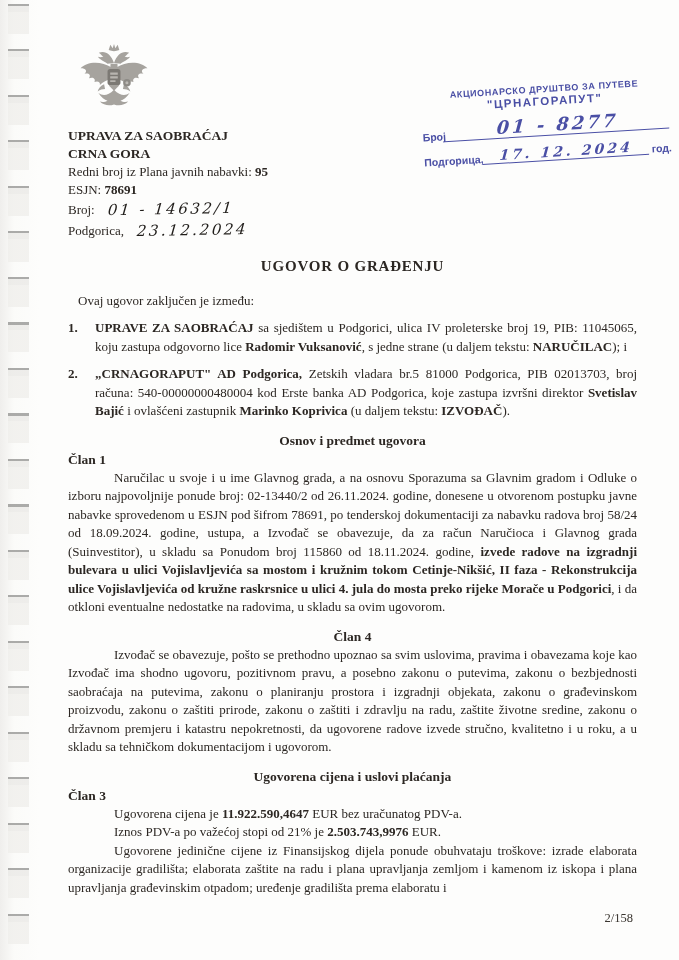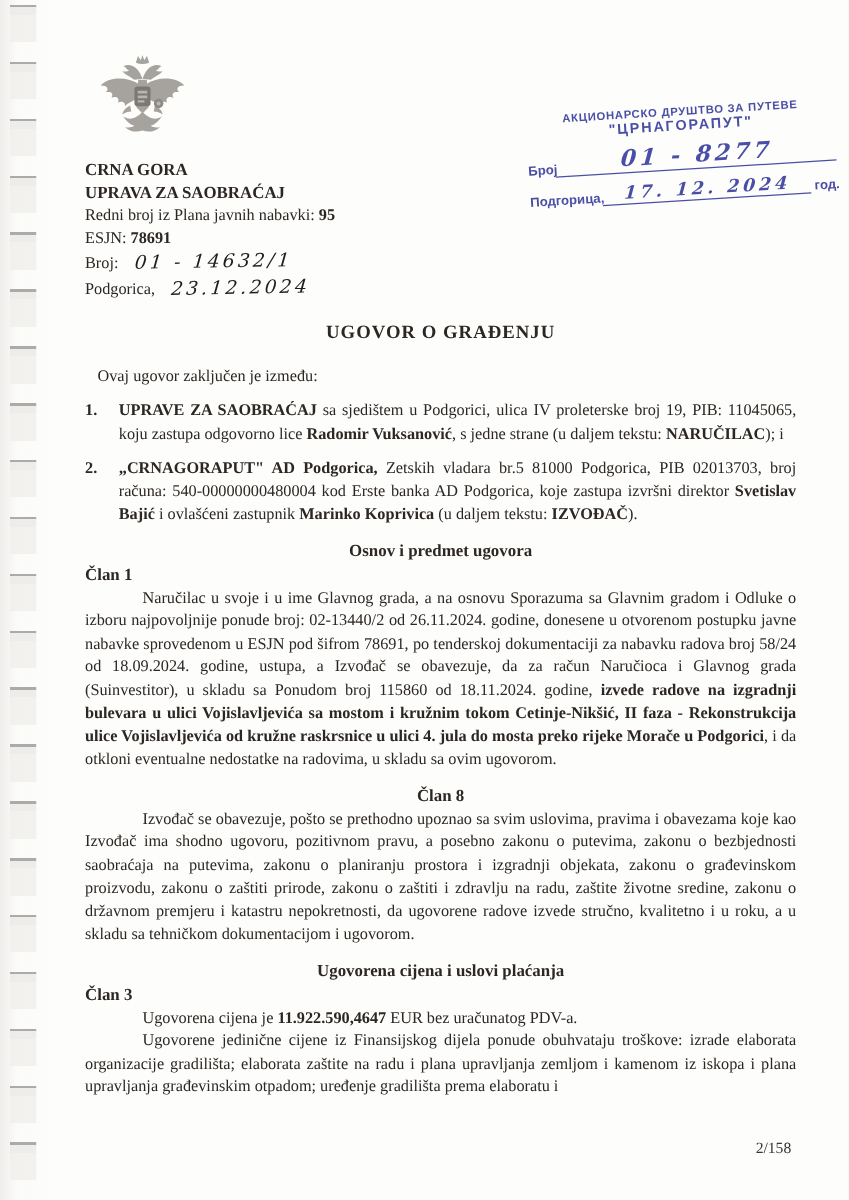--- a/index.html
+++ b/index.html
@@ -123,22 +123,22 @@
         <path d="M63 55 c4.5 2.2 7.5 5.2 8.5 9.5 -3.2-2.2-6.4-3.2-9.7-3.2 z"></path>
       </g>
       <rect x="41.5" y="35" width="17" height="21" rx="3.5" fill="#7c7974"></rect>
       <path d="M45 39.5 h10 v3 h-10 z M45 44.5 h10 v3 h-10 z M45 49.5 h7 v2.5 h-7 z" fill="#b8b5b0"></path>
       <circle cx="67" cy="53" r="5" fill="#8d8a85"></circle>
       <circle cx="67" cy="53" r="2" fill="#bcb9b4"></circle>
     </svg>
 
     
     <div class="org-block">
+      <div class="org-line">UPRAVA ZA SAOBRAĆAJ</div>
       <div class="org-line">CRNA GORA</div>
-      <div class="org-line">UPRAVA ZA SAOBRAĆAJ</div>
       <div class="meta-line">
         <span>Redni broj iz Plana javnih nabavki:</span>
         <b>95</b>
       </div>
       <div class="meta-line">
         <span>ESJN:</span>
         <b>78691</b>
       </div>
       <div class="hand-row">
         <span>Broj:</span>
@@ -164,24 +164,25 @@
     <div class="party-row">
       <span class="party-num">2.</span>
       <span class="party-body"><span style="font-weight: bold;">„CRNAGORAPUT" AD Podgorica,</span><span> Zetskih vladara br.5 81000 Podgorica, PIB 02013703, broj računa: 540-00000000480004 kod Erste banka AD Podgorica, koje zastupa izvršni direktor </span><span style="font-weight: bold;">Svetislav Bajić</span><span> i ovlašćeni zastupnik </span><span style="font-weight: bold;">Marinko Koprivica</span><span> (u daljem tekstu: </span><span style="font-weight: bold;">IZVOĐAČ</span><span>).</span></span>
     </div>
 
     
     <div class="sec-heading">Osnov i predmet ugovora</div>
     <div class="clan-heading">Član 1</div>
     <p class="body"><span>Naručilac u svoje i u ime Glavnog grada, a na osnovu Sporazuma sa Glavnim gradom i Odluke o izboru najpovoljnije ponude broj: 02-13440/2 od 26.11.2024. godine, donesene u otvorenom postupku javne nabavke sprovedenom u ESJN pod šifrom 78691, po tenderskoj dokumentaciji za nabavku radova broj 58/24 od 18.09.2024. godine, ustupa, a Izvođač se obavezuje, da za račun Naručioca i Glavnog grada (Suinvestitor), u skladu sa Ponudom broj 115860 od 18.11.2024. godine, </span><span style="font-weight: bold;">izvede radove na izgradnji bulevara u ulici Vojislavljevića sa mostom i kružnim tokom Cetinje-Nikšić, II faza - Rekonstrukcija ulice Vojislavljevića od kružne raskrsnice u ulici 4. jula do mosta preko rijeke Morače u Podgorici</span><span>, i da otkloni eventualne nedostatke na radovima, u skladu sa ovim ugovorom.</span></p>
 
-    <div class="sec-heading">Član 8</div>
+    <div class="sec-heading">Član 4</div>
     <p class="body"><span>Izvođač se obavezuje, pošto se prethodno upoznao sa svim uslovima, pravima i obavezama koje kao Izvođač ima shodno ugovoru, pozitivnom pravu, a posebno zakonu o putevima, zakonu o bezbjednosti saobraćaja na putevima, zakonu o planiranju prostora i izgradnji objekata, zakonu o građevinskom proizvodu, zakonu o zaštiti prirode, zakonu o zaštiti i zdravlju na radu, zaštite životne sredine, zakonu o državnom premjeru i katastru nepokretnosti, da ugovorene radove izvede stručno, kvalitetno i u roku, a u skladu sa tehničkom dokumentacijom i ugovorom.</span></p>
 
     
     <div class="sec-heading">Ugovorena cijena i uslovi plaćanja</div>
     <div class="clan-heading">Član 3</div>
     <p class="body"><span>Ugovorena cijena je </span><span style="font-weight: bold;">11.922.590,4647</span><span> EUR bez uračunatog PDV-a.</span></p>
+    <p class="body"><span>Iznos PDV-a  po važećoj stopi od 21%  je </span><span style="font-weight: bold;">2.503.743,9976</span><span> EUR.</span></p>
     <p class="body"><span>Ugovorene jedinične cijene iz Finansijskog dijela ponude obuhvataju troškove: izrade elaborata organizacije gradilišta; elaborata zaštite na radu i plana upravljanja zemljom i kamenom iz iskopa i plana upravljanja građevinskim otpadom; uređenje gradilišta prema elaboratu i</span></p>
   </div>
 
   <div class="page-number">2/158</div>
 </div>
 
 </body></html>

